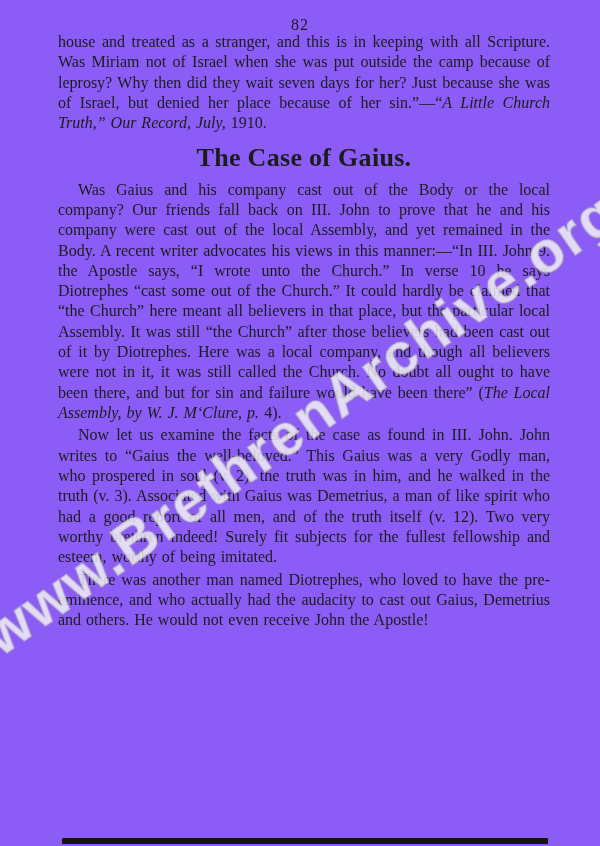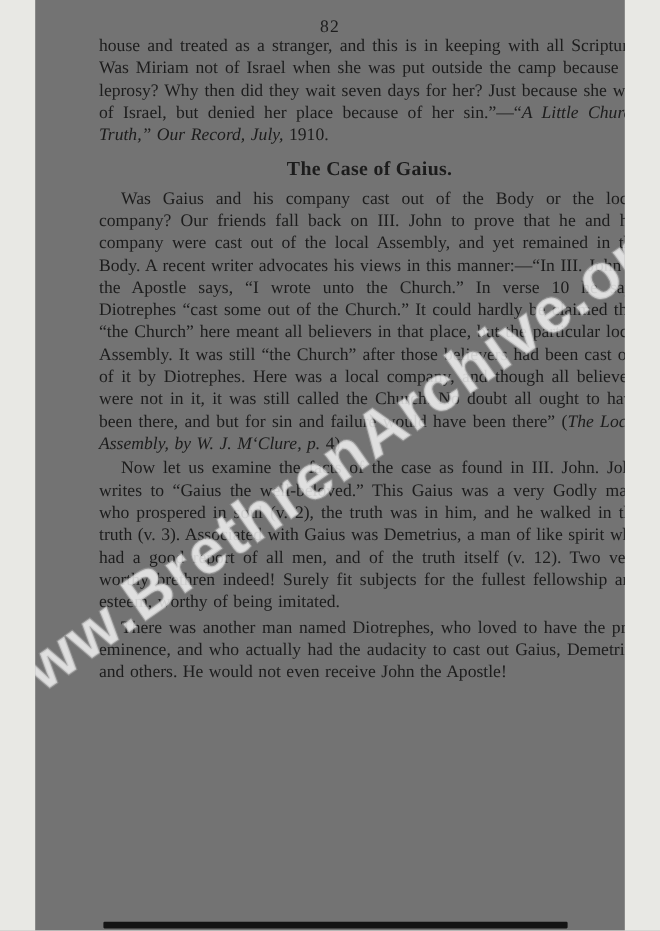--- a/index.html
+++ b/index.html
@@ -2,24 +2,24 @@
 <html><head>
 <meta charset="utf-8">
 <style>
   html, body {
     margin: 0;
     padding: 0;
     background: #e8e8e4;
   }
   .page {
     position: relative;
-    width: 536px;
+    width: 600px;
     height: 846px;
     margin: 0 auto;
-    background: #737373;
+    background: #8b5cf6;
     overflow: hidden;
     font-family: "Liberation Serif", "DejaVu Serif", serif;
     color: #1c1c1c;
   }
   .page-number {
     position: absolute;
     top: 16px;
     left: 0;
     width: 100%;
     text-align: center;
@@ -35,21 +35,21 @@
   p.body {
     margin: 0 0 2px 0;
     font-size: 16px;
     line-height: 1.27;
     text-align: justify;
     word-spacing: 1px;
   }
   p.indent { text-indent: 20px; font-family: Liberation Serif, serif; }
   h2.case {
     margin: 9px 0 7px 0;
-    font-size: 18px;
+    font-size: 26px;
     font-weight: bold;
     text-align: center;
     letter-spacing: 0.3px;
   }
   .watermark {
     position: absolute;
     left: 50%;
     top: 50%;
     transform: translate(-50%, -50%) rotate(-35deg);
     font-size: 58px;

